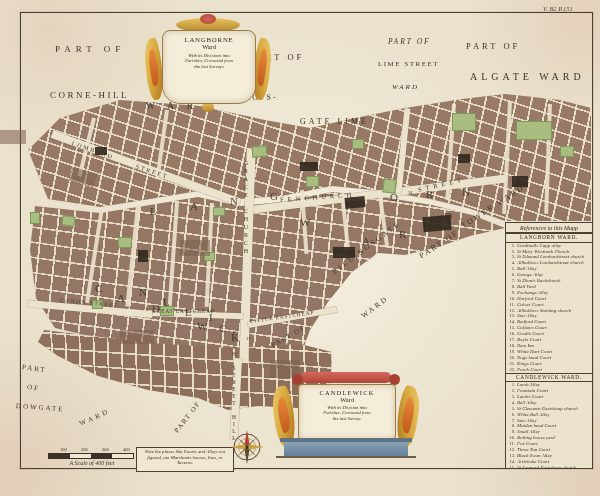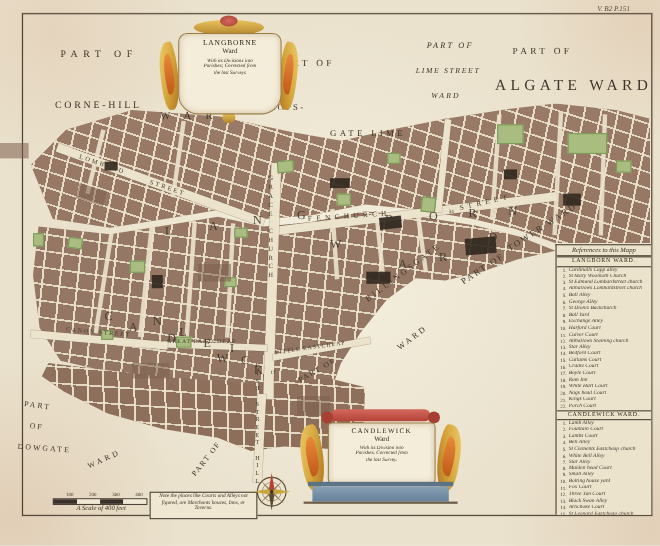--- a/index.html
+++ b/index.html
@@ -142,24 +142,24 @@
   <div class="shade" style="left:120px;top:330px;width:34px;height:14px;"></div>
   <div class="shade" style="left:270px;top:360px;width:30px;height:18px;"></div>
 
   <div class="area" style="left:55px;top:44px;font-size:9px;letter-spacing:5px;">PART OF</div>
   <div class="area" style="left:50px;top:90px;font-size:9px;letter-spacing:2.5px;">CORNE-HILL</div>
   <div class="area" style="left:146px;top:101px;font-size:9.5px;letter-spacing:13px;">WARD</div>
   <div class="area" style="left:250px;top:52px;font-size:8.5px;letter-spacing:3px;">PART OF</div>
   <div class="area" style="left:226px;top:93px;font-size:8px;letter-spacing:2px;">BISHOPS-</div>
   <div class="area" style="left:300px;top:117px;font-size:8px;letter-spacing:3px;">GATE LIME</div>
   <div class="area" style="left:388px;top:37px;font-size:7.5px;letter-spacing:2px;font-style:italic;">PART OF</div>
-  <div class="area" style="left:378px;top:60px;font-size:7px;letter-spacing:1.5px;font-style:italic;">LIME STREET</div>
+  <div class="area" style="left:378px;top:60px;font-size:7px;letter-spacing:1.5px;">LIME STREET</div>
   <div class="area" style="left:392px;top:83px;font-size:7px;letter-spacing:2px;font-style:italic;">WARD</div>
   <div class="area" style="left:466px;top:41px;font-size:8.5px;letter-spacing:3px;">PART OF</div>
-  <div class="area" style="left:450px;top:71px;font-size:14px;letter-spacing:4px;">ALGATE WARD</div>
+  <div class="area" style="left:470px;top:71px;font-size:10px;letter-spacing:4px;">ALGATE WARD</div>
   <div class="area" style="left:333px;top:268px;font-size:7.5px;letter-spacing:2.5px;transform:rotate(-37deg);">BILLINGSGATE</div>
   <div class="area" style="left:362px;top:312px;font-size:7.5px;letter-spacing:2.5px;transform:rotate(-37deg);">WARD</div>
   <div class="area" style="left:420px;top:252px;font-size:8px;letter-spacing:2px;transform:rotate(-33deg);">PART OF</div>
   <div class="area" style="left:462px;top:222px;font-size:8px;letter-spacing:2px;transform:rotate(-33deg);">TOWER WARD</div>
   <div class="area" style="left:22px;top:363px;font-size:7px;letter-spacing:2px;transform:rotate(8deg);">PART</div>
   <div class="area" style="left:27px;top:383px;font-size:7px;letter-spacing:2px;transform:rotate(8deg);">OF</div>
   <div class="area" style="left:16px;top:402px;font-size:7px;letter-spacing:2px;transform:rotate(4deg);">DOWGATE</div>
   <div class="area" style="left:80px;top:420px;font-size:7px;letter-spacing:3px;transform:rotate(-24deg);">WARD</div>
   <div class="area" style="left:176px;top:428px;font-size:7px;letter-spacing:1.5px;transform:rotate(-52deg);">PART OF</div>
   <div class="area" style="left:272px;top:342px;font-size:7px;letter-spacing:1.5px;transform:rotate(-30deg);">PART OF</div>

